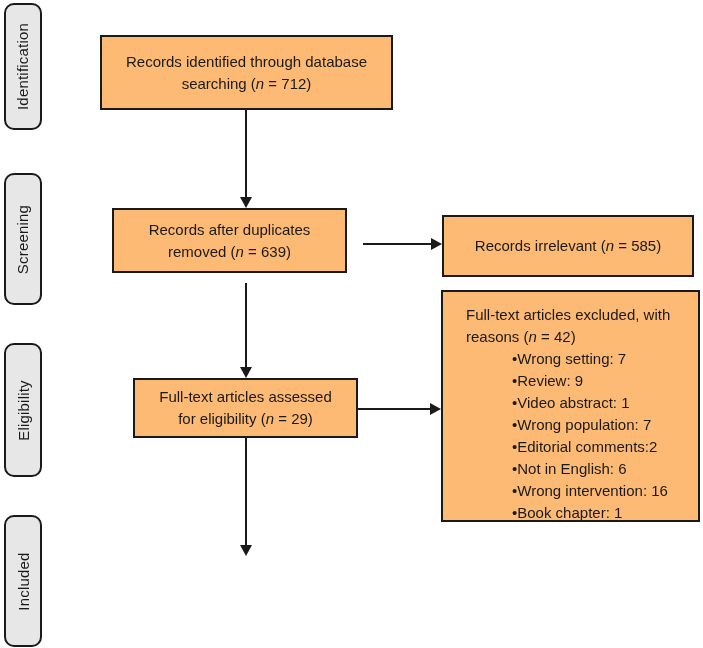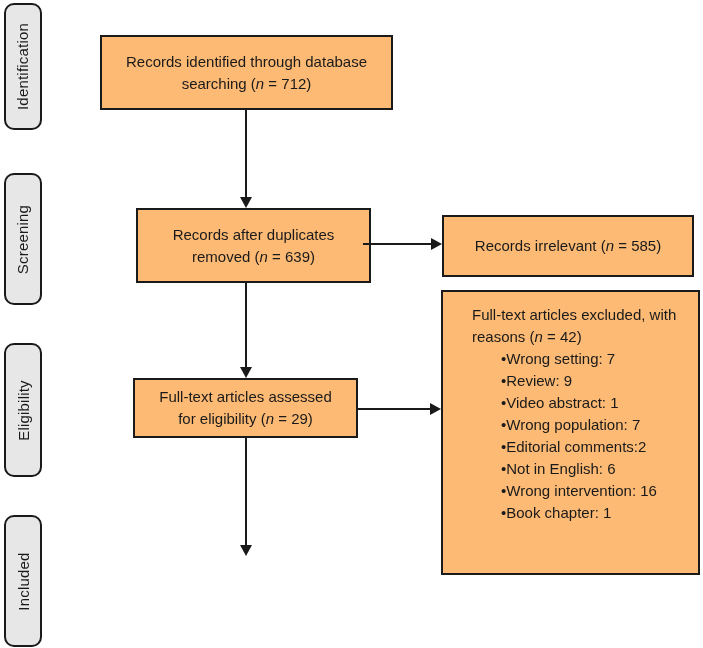--- a/index.html
+++ b/index.html
@@ -44,31 +44,31 @@
     border: 2px solid #1a1a1a;
     font-size: 15px;
     line-height: 22px;
     display: flex;
     align-items: center;
     justify-content: center;
     text-align: center;
   }
   .node i { font-style: italic; }
   .node-identified { left: 100px; top: 35px;  width: 293px; height: 75px; }
-  .node-duplicates { left: 136px; top: 208px; width: 235px; height: 75px; }
+  .node-duplicates { left: 112px; top: 208px; width: 235px; height: 65px; }
   .node-fulltext   { left: 133px; top: 378px; width: 225px; height: 60px; }
   .node-included   { left: 125px; top: 556px; width: 242px; height: 52px; }
   .node-irrelevant { left: 442px; top: 215px; width: 252px; height: 62px; }
   .node-excluded {
-    left: 441px; top: 290px; width: 259px; height: 285px;
+    left: 441px; top: 290px; width: 259px; height: 232px;
     display: block;
     text-align: left;
-    padding: 12px 6px 6px 29px;
+    padding: 12px 6px 6px 23px;
   }
-  .node-excluded .items { margin-left: 29px; }
+  .node-excluded .items { margin-left: 46px; }
 
   
   .vline { position: absolute; width: 2px; background: #1a1a1a; }
   .hline { position: absolute; height: 2px; background: #1a1a1a; }
   .head-down {
     position: absolute; width: 0; height: 0;
     border-left: 6px solid transparent;
     border-right: 6px solid transparent;
     border-top: 11px solid #1a1a1a;
   }

